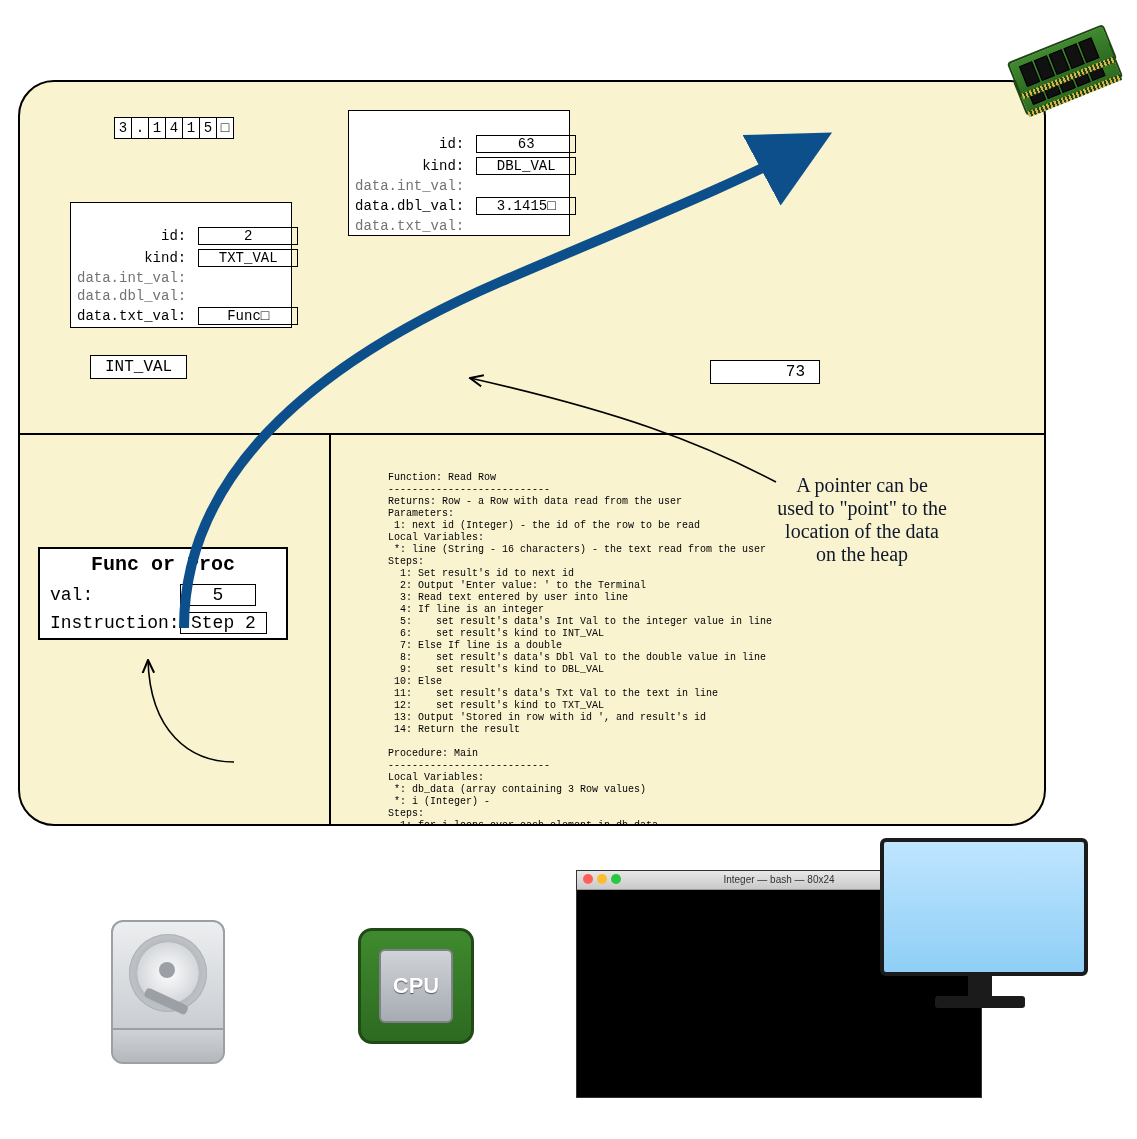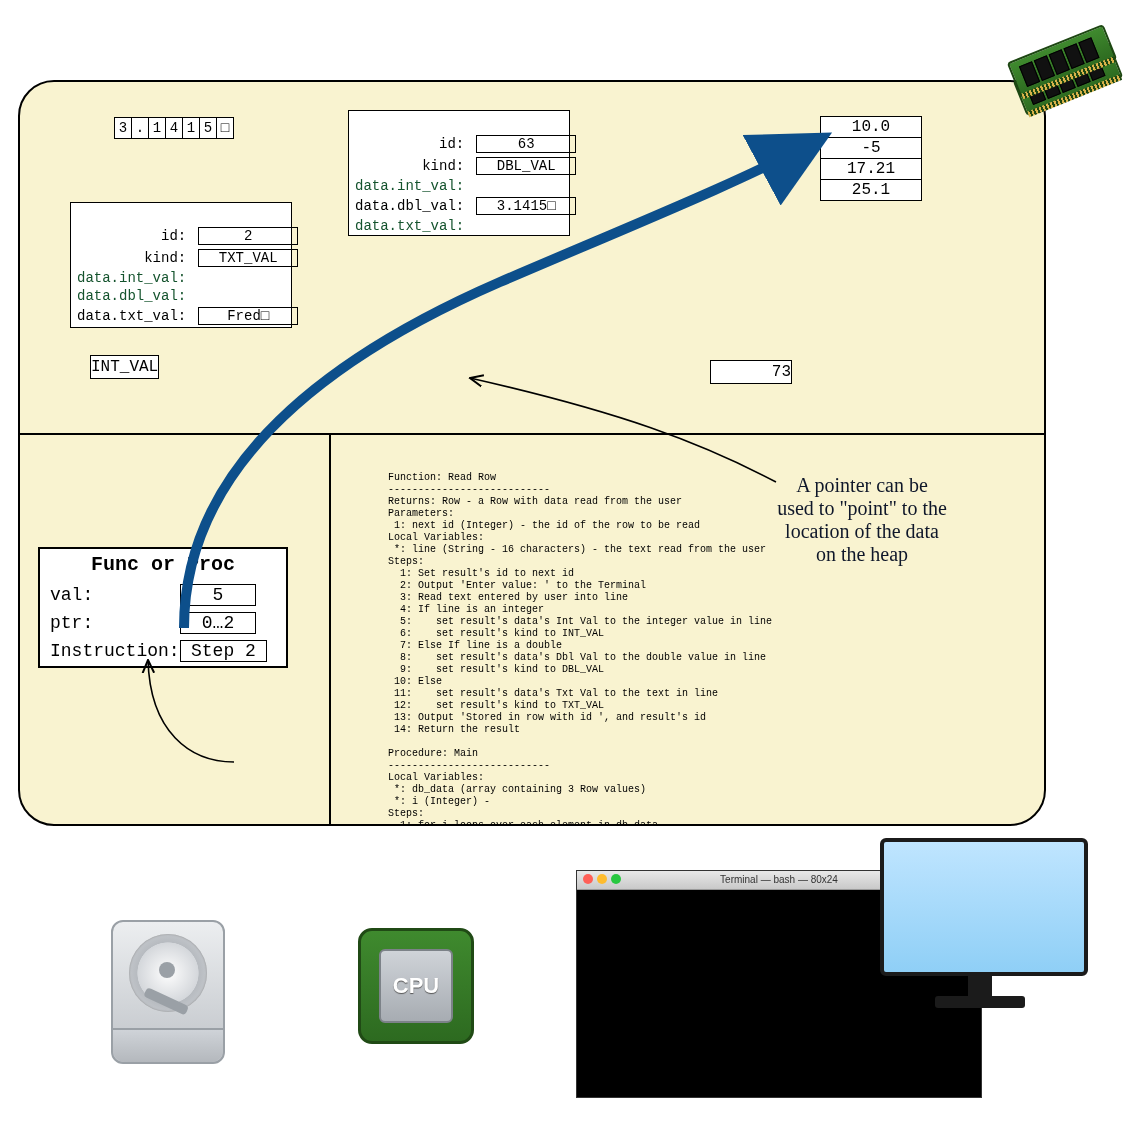--- a/index.html
+++ b/index.html
@@ -11,25 +11,25 @@
   .mem .v1{position:absolute;left:309px;top:351px;width:0;height:391px;border-left:2px solid #000;}
   .digits{position:absolute;border:1px solid #000;background:#fff;display:flex;}
   .digits span{display:inline-block;width:16px;height:20px;line-height:20px;text-align:center;border-right:1px solid #000;font-size:14px;}
   .digits span:last-child{border-right:none;}
   .rec{position:absolute;border:1px solid #000;background:#fff;}
   .rec table{border-collapse:collapse;width:100%;margin-top:22px;}
   .rec td{padding:1px 6px 1px 6px;font-size:14px;white-space:nowrap;}
   .rec td.k{text-align:right;}
   .rec td.v{text-align:center;}
   .rec td.v .cellbox{display:inline-block;border:1px solid #000;min-width:86px;padding:0 6px;margin:1px 0;}
-  .rec td.ghost{color:#14532d;}
+  .rec td.ghost{color:#737373;}
   .stackTbl{position:absolute;border:1px solid #000;background:#fff;}
   .stackTbl div{border-bottom:1px solid #000;text-align:center;font-size:16px;padding:1px 10px;}
   .stackTbl div:last-child{border-bottom:none;}
-  .tag{position:absolute;border:1px solid #000;background:#fff;padding:2px 0;font-size:16px;}
+  .tag{position:absolute;border:1px solid #000;background:#fff;padding:2px 14px;font-size:16px;}
   .funcbox{position:absolute;border:2px solid #000;background:#fff;}
   .funcbox .title{text-align:center;font-weight:bold;font-size:20px;padding:4px 0 6px;font-family:"Courier New",monospace;}
   .funcbox .row{display:flex;align-items:center;padding:2px 10px 4px;font-size:18px;}
   .funcbox .row .lab{width:130px;}
   .funcbox .row .val{border:1px solid #000;padding:0 10px;min-width:54px;text-align:center;}
   .code{position:absolute;font-size:10px;line-height:12px;color:#000;white-space:pre;margin-top:16px;}
   .ann{position:absolute;font-size:20px;text-align:center;color:#0f172a;}
   svg.overlay{position:absolute;left:0;top:0;pointer-events:none;}
   
   .hdd{position:absolute;width:110px;height:140px;border-radius:12px;background:linear-gradient(#eceef0,#bfc3c8);border:2px solid #9aa0a6;}
@@ -111,46 +111,36 @@
       <tr>
               <td class="k ghost">data.int_val:</td>
               <td class="v"></td>
             </tr>
       <tr>
               <td class="k ghost">data.dbl_val:</td>
               <td class="v"></td>
             </tr>
       <tr>
               <td class="k">data.txt_val:</td>
-              <td class="v"><span class="cellbox">Fred□</span></td>
+              <td class="v"><span class="cellbox">Func□</span></td>
             </tr>
     </tbody>
         </table>
   </div>
 
   <div class="tag mono" style="left:70px;top:273px;">INT_VAL</div>
 
   <div class="tag mono" style="left:690px;top:278px;min-width:80px;text-align:right;">73</div>
 
-  <div class="stackTbl mono" style="left:800px;top:34px;width:100px;">
-    <div>10.0</div>
-    <div>-5</div>
-    <div>17.21</div>
-    <div>25.1</div>
-  </div>
 
   <div class="funcbox" style="left:18px;top:465px;width:246px;">
     <div class="title">Func or Proc</div>
     <div class="row">
           <span class="lab mono">val:</span>
           <span class="val mono">5</span>
-        </div>
-    <div class="row">
-          <span class="lab mono">ptr:</span>
-          <span class="val mono">0…2</span>
         </div>
     <div class="row">
           <span class="lab mono">Instruction:</span>
           <span class="val mono">Step 2</span>
         </div>
   </div>
 
   <pre class="code mono" style="left:368px;top:374px;">Function: Read Row
 ---------------------------
 Returns: Row - a Row with data read from the user
@@ -236,21 +226,21 @@
   <div class="die">CPU</div>
 </div>
 
 <div class="term" style="left:576px;top:870px;width:404px;height:226px;">
   <div class="bar">
     <div class="dots">
       <span style="background:#ff5f57"></span>
           <span style="background:#febc2e"></span>
           <span style="background:#28c840"></span>
     </div>
-    <span>Terminal — bash — 80x24</span>
+    <span>Integer — bash — 80x24</span>
   </div>
 </div>
 
 <div class="mon" style="left:880px;top:838px;">
   <div class="scr"></div>
       <div class="stand"></div>
       <div class="foot"></div>
 </div>
 
 </div>

